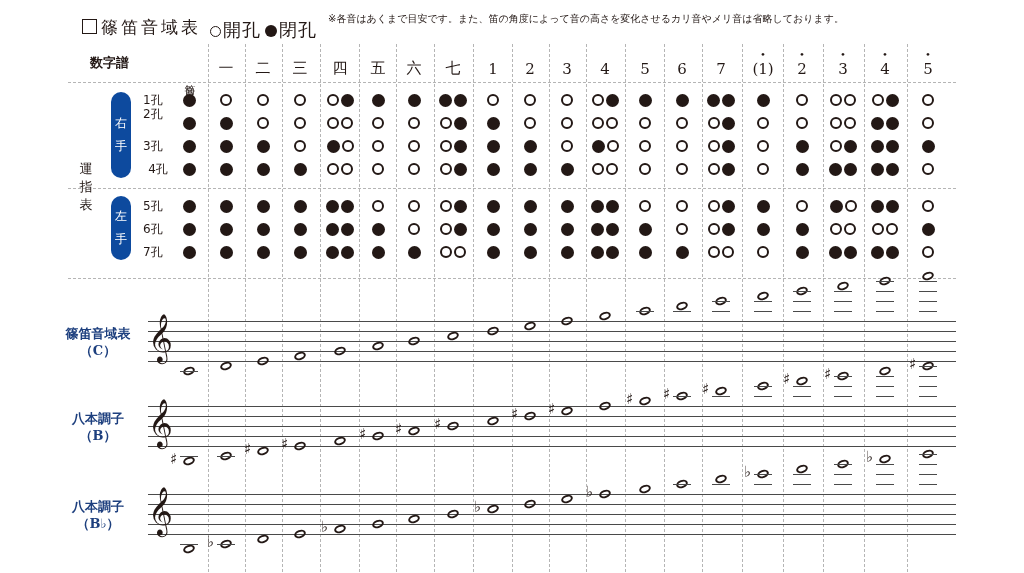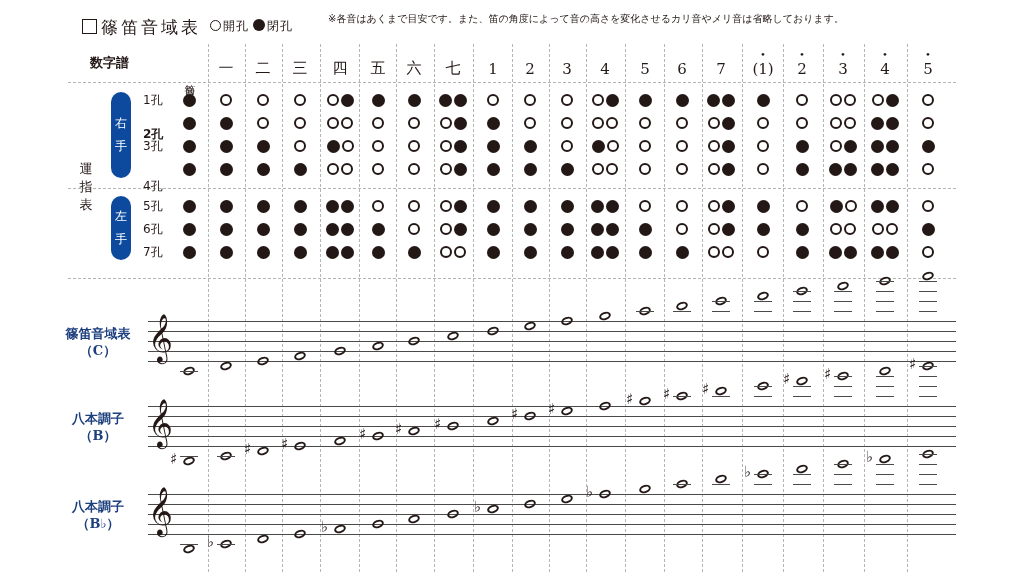--- a/index.html
+++ b/index.html
@@ -1,20 +1,20 @@
 <!DOCTYPE html>
 <html><head>
 <meta charset="utf-8">
 <style>
   html, body { margin:0; padding:0; background:#fff; }
   body { width:1024px; height:573px; position:relative; overflow:hidden; font-family:"DejaVu Sans", sans-serif; color:#231815; }
   .abs { position:absolute; }
   .title { left:82px; top:16px; font-size:17px; letter-spacing:3px; color:#231815; }
   .title .box { display:inline-block; width:13px; height:13px; border:1.5px solid #231815; vertical-align:-1px; margin-right:4px; }
-  .legend { left:210px; top:18px; font-size:12px; letter-spacing:1px; }
+  .legend { left:210px; top:18px; font-size:18px; letter-spacing:1px; }
   .legend .oc { display:inline-block; width:11px; height:11px; border:1.5px solid #231815; border-radius:50%; vertical-align:-1px; margin-right:2px; box-sizing:border-box; }
   .legend .cc { display:inline-block; width:12px; height:12px; background:#231815; border-radius:50%; vertical-align:-1px; margin:0 2px 0 4px; }
   .note { left:328px; top:12px; font-size:10px; line-height:13px; color:#231815; }
   .note .l2 { padding-left:12px; }
   .hdr-label { left:90px; top:54px; font-size:13px; font-weight:bold; }
   .colhead { top:44px; width:36px; text-align:center; font-family:"DejaVu Serif", serif; font-size:15px; height:40px; display:flex; align-items:flex-end; justify-content:center; padding-bottom:6px; box-sizing:border-box; }
   .colhead.tsutsu { font-family:"DejaVu Sans", sans-serif; font-size:11px; line-height:12px; flex-direction:column; align-items:center; justify-content:flex-end; }
   .colhead .dot { position:absolute; top:5px; left:50%; transform:translateX(-50%); font-size:10px; }
   .vdash { top:44px; width:0; border-left:1px dashed #b5b5b5; }
   .hdash { left:68px; width:888px; height:0; border-top:1px dashed #b5b5b5; }
@@ -194,21 +194,21 @@
       <span class="dotc O"></span>
       <span class="dotc O"></span>
     </div>
     <div class="abs cell" style="left: 865px; top: 92px;">
       <span class="dotc O"></span>
       <span class="dotc X"></span>
     </div>
     <div class="abs cell" style="left: 908px; top: 92px;">
       <span class="dotc O"></span>
     </div>
-    <div class="abs holelabel" style="top: 126px; font-weight: bold;">2孔</div>
+    <div class="abs holelabel" style="top: 106px;">2孔</div>
     <div class="abs cell" style="left: 169px; top: 115px;">
       <span class="dotc X"></span>
     </div>
     <div class="abs cell" style="left: 206px; top: 115px;">
       <span class="dotc X"></span>
     </div>
     <div class="abs cell" style="left: 243px; top: 115px;">
       <span class="dotc O"></span>
     </div>
     <div class="abs cell" style="left: 280px; top: 115px;">
@@ -328,21 +328,21 @@
       <span class="dotc O"></span>
       <span class="dotc X"></span>
     </div>
     <div class="abs cell" style="left: 865px; top: 138px;">
       <span class="dotc X"></span>
       <span class="dotc X"></span>
     </div>
     <div class="abs cell" style="left: 908px; top: 138px;">
       <span class="dotc X"></span>
     </div>
-    <div class="abs holelabel" style="top: 178px;">4孔</div>
+    <div class="abs holelabel" style="top: 161px; text-align: center;">4孔</div>
     <div class="abs cell" style="left: 169px; top: 161px;">
       <span class="dotc X"></span>
     </div>
     <div class="abs cell" style="left: 206px; top: 161px;">
       <span class="dotc X"></span>
     </div>
     <div class="abs cell" style="left: 243px; top: 161px;">
       <span class="dotc X"></span>
     </div>
     <div class="abs cell" style="left: 280px; top: 161px;">

